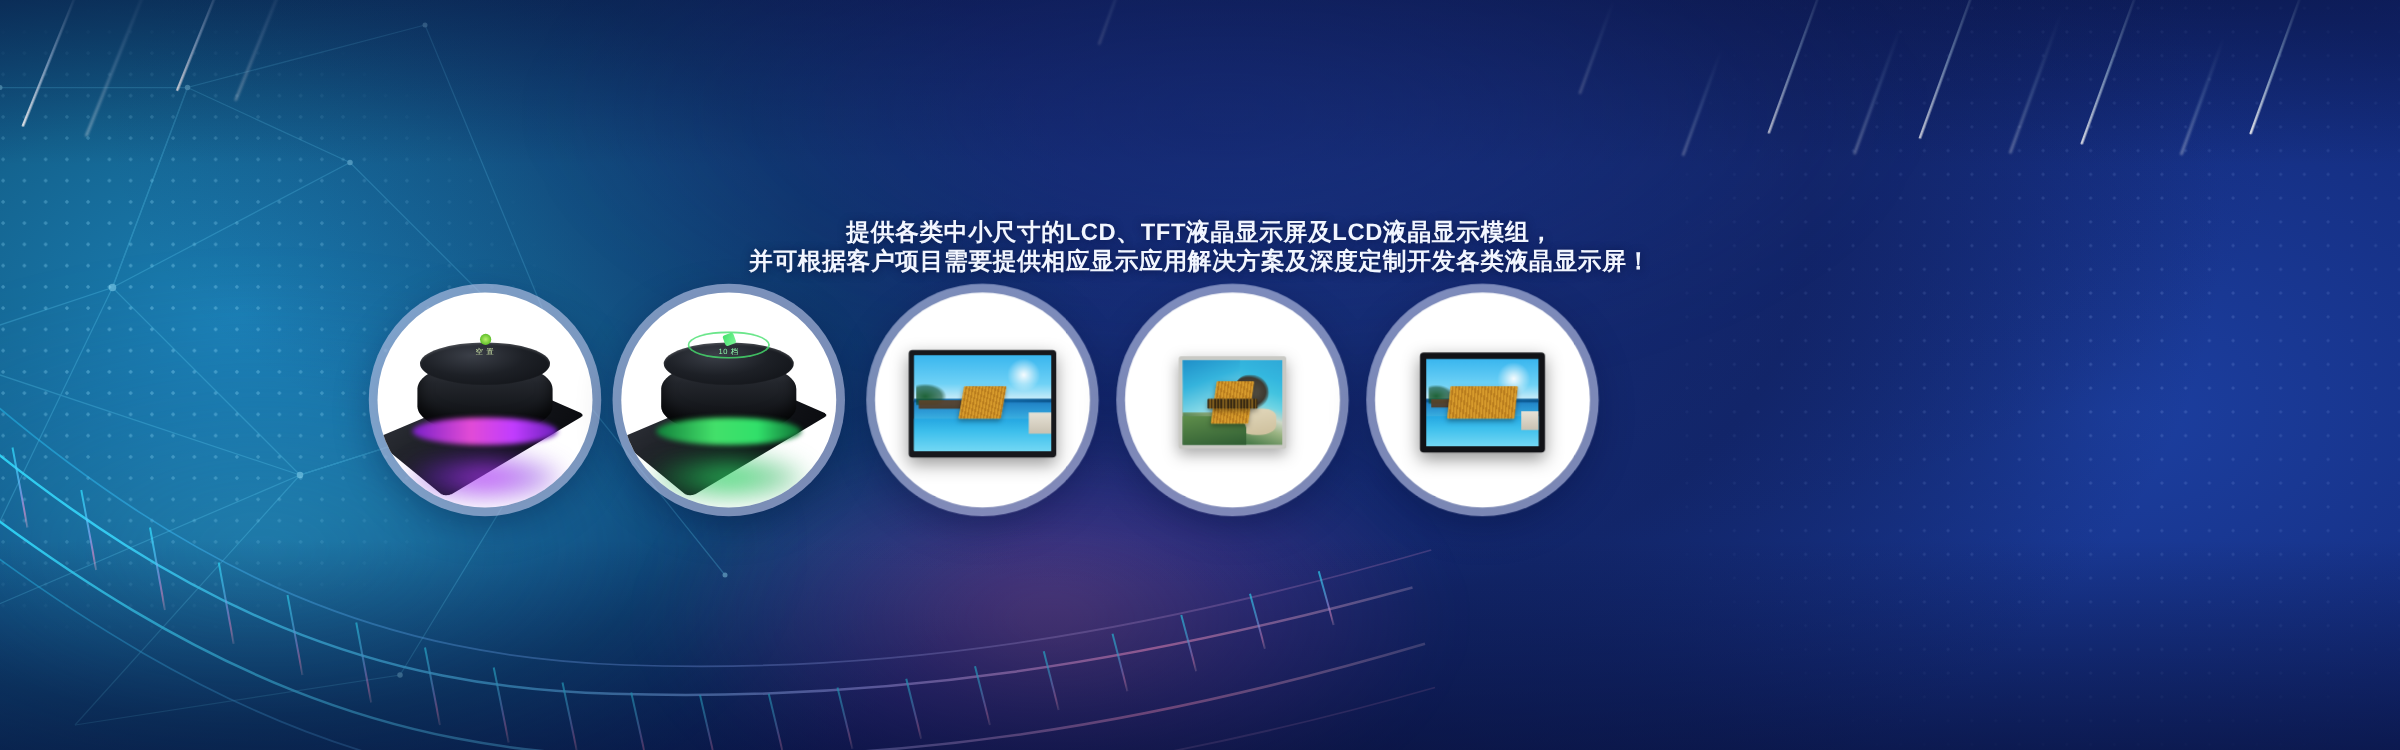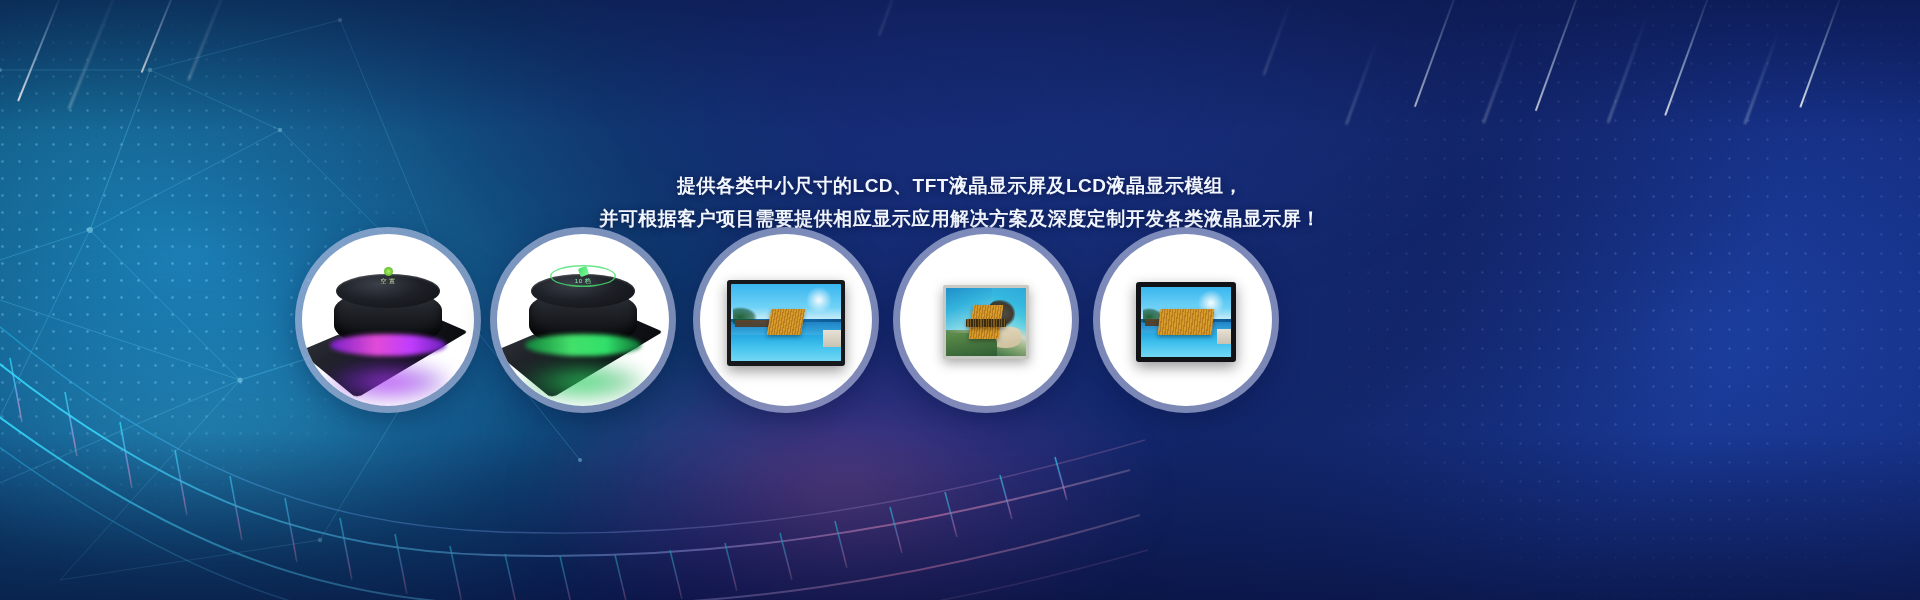--- a/index.html
+++ b/index.html
@@ -81,21 +81,21 @@
     text-shadow:0 2px 14px rgba(10,20,70,.75), 0 0 28px rgba(90,150,255,.35);
     white-space:nowrap;
   }
   .subline {
     position:absolute; left:0; width:1920px; text-align:center;
     font-size:19px; font-weight:bold; color:#f2f6ff; letter-spacing:.5px;
     text-shadow:0 1px 7px rgba(8,16,60,.8);
     white-space:nowrap;
   }
   .subline.l1 { top:173px; }
-  .subline.l2 { top:206px; }
+  .subline.l2 { top:196px; }
 
   
   .circles { position:absolute; top:234px; left:0; width:1920px; height:180px; }
   .circle {
     position:absolute; top:0; width:172px; height:172px; border-radius:50%;
     background:#ffffff;
     box-shadow:0 0 0 7px rgba(190,200,235,.62), 0 10px 34px rgba(5,12,50,.45);
     overflow:hidden;
   }
   .circle .inner { position:absolute; inset:0; display:flex; align-items:center; justify-content:center; }

